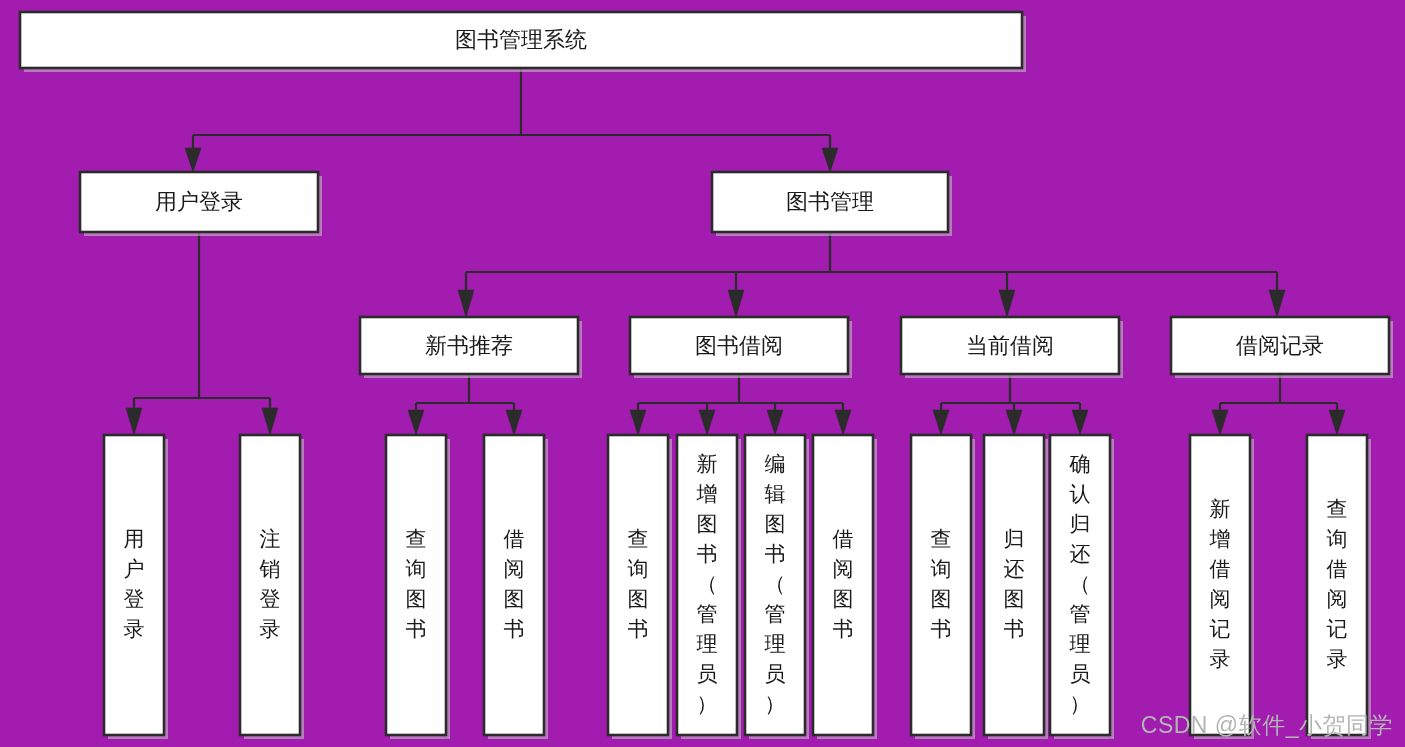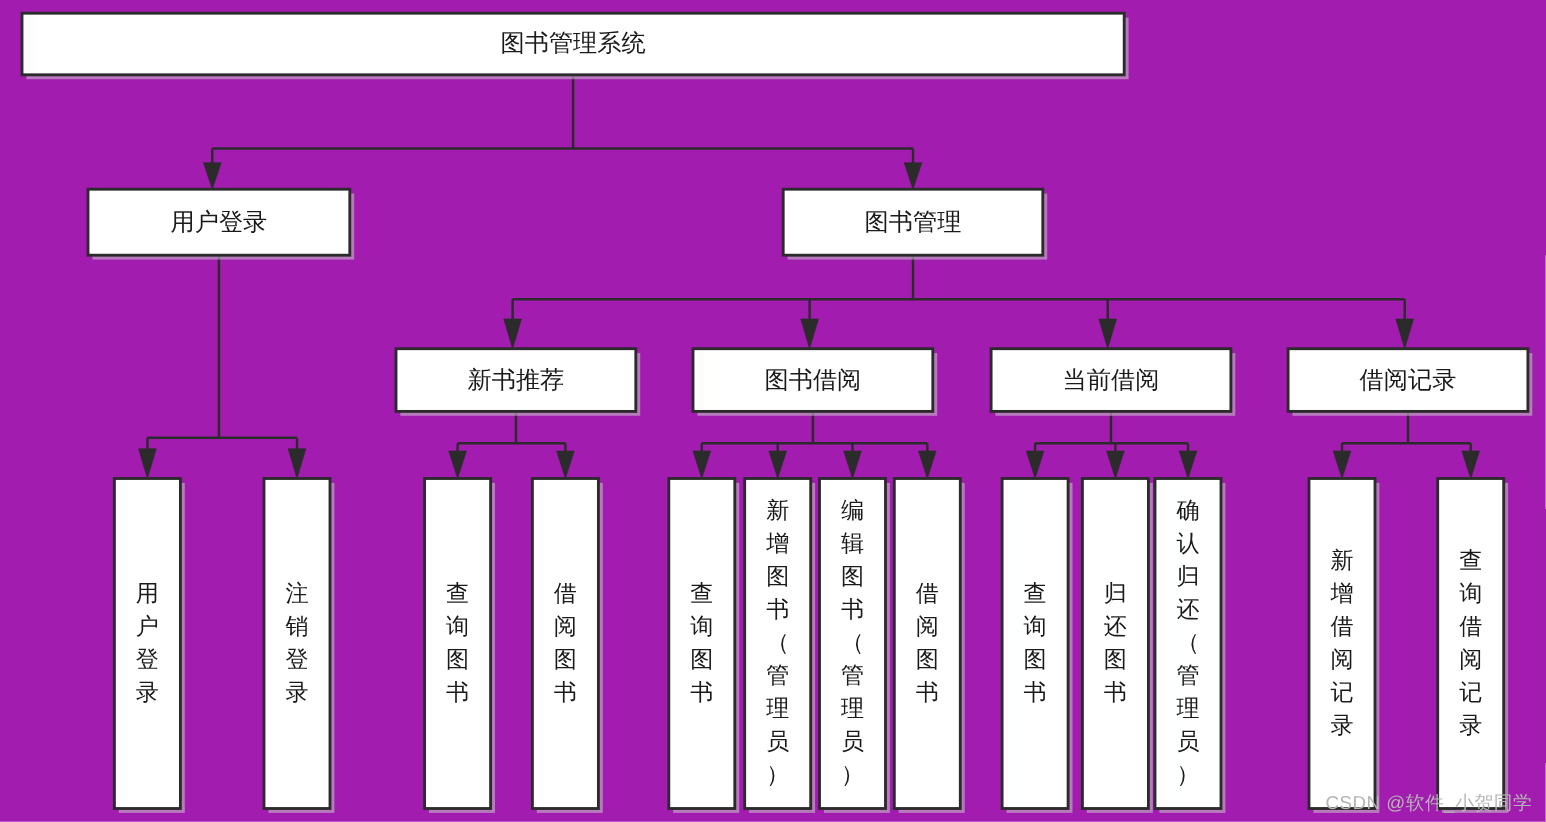--- a/index.html
+++ b/index.html
@@ -58,21 +58,21 @@
     font-size: 21px;
     fill: #1a1a1a;
     text-anchor: middle;
     dominant-baseline: middle;
   }
   .watermark {
     position: absolute;
     right: 12px;
     bottom: 6px;
     font-family: "Liberation Sans", "DejaVu Sans", sans-serif;
-    font-size: 17px;
+    font-size: 23px;
     color: #b4b4b4;
     letter-spacing: 0.5px;
     white-space: nowrap;
     pointer-events: none;
   }
 </style>
 </head>
 <body>
 
 <div id="diagram-root">

